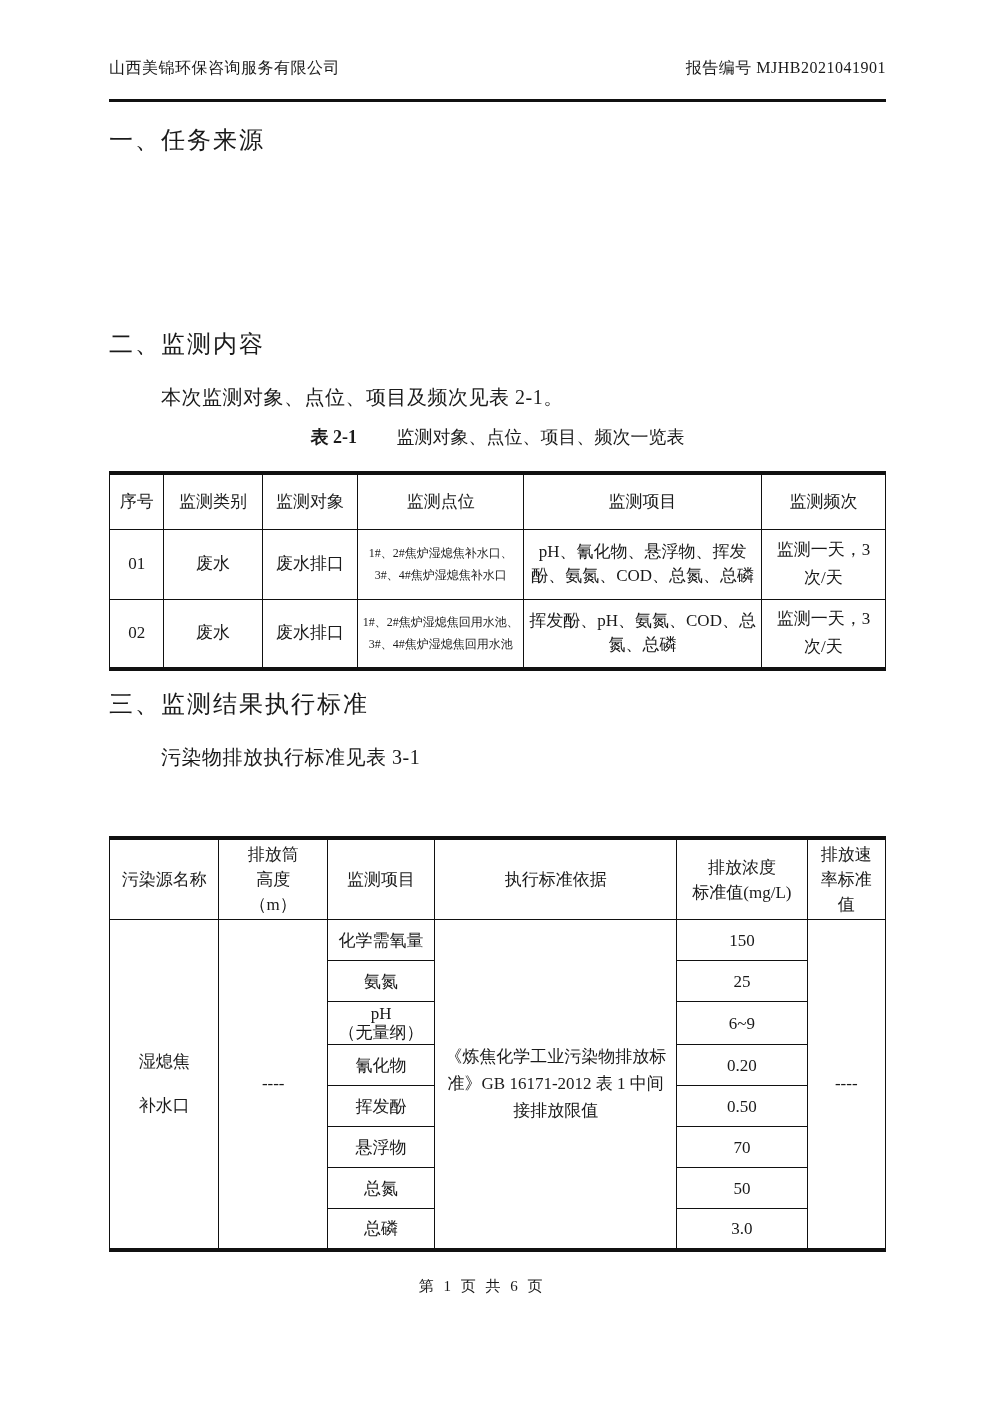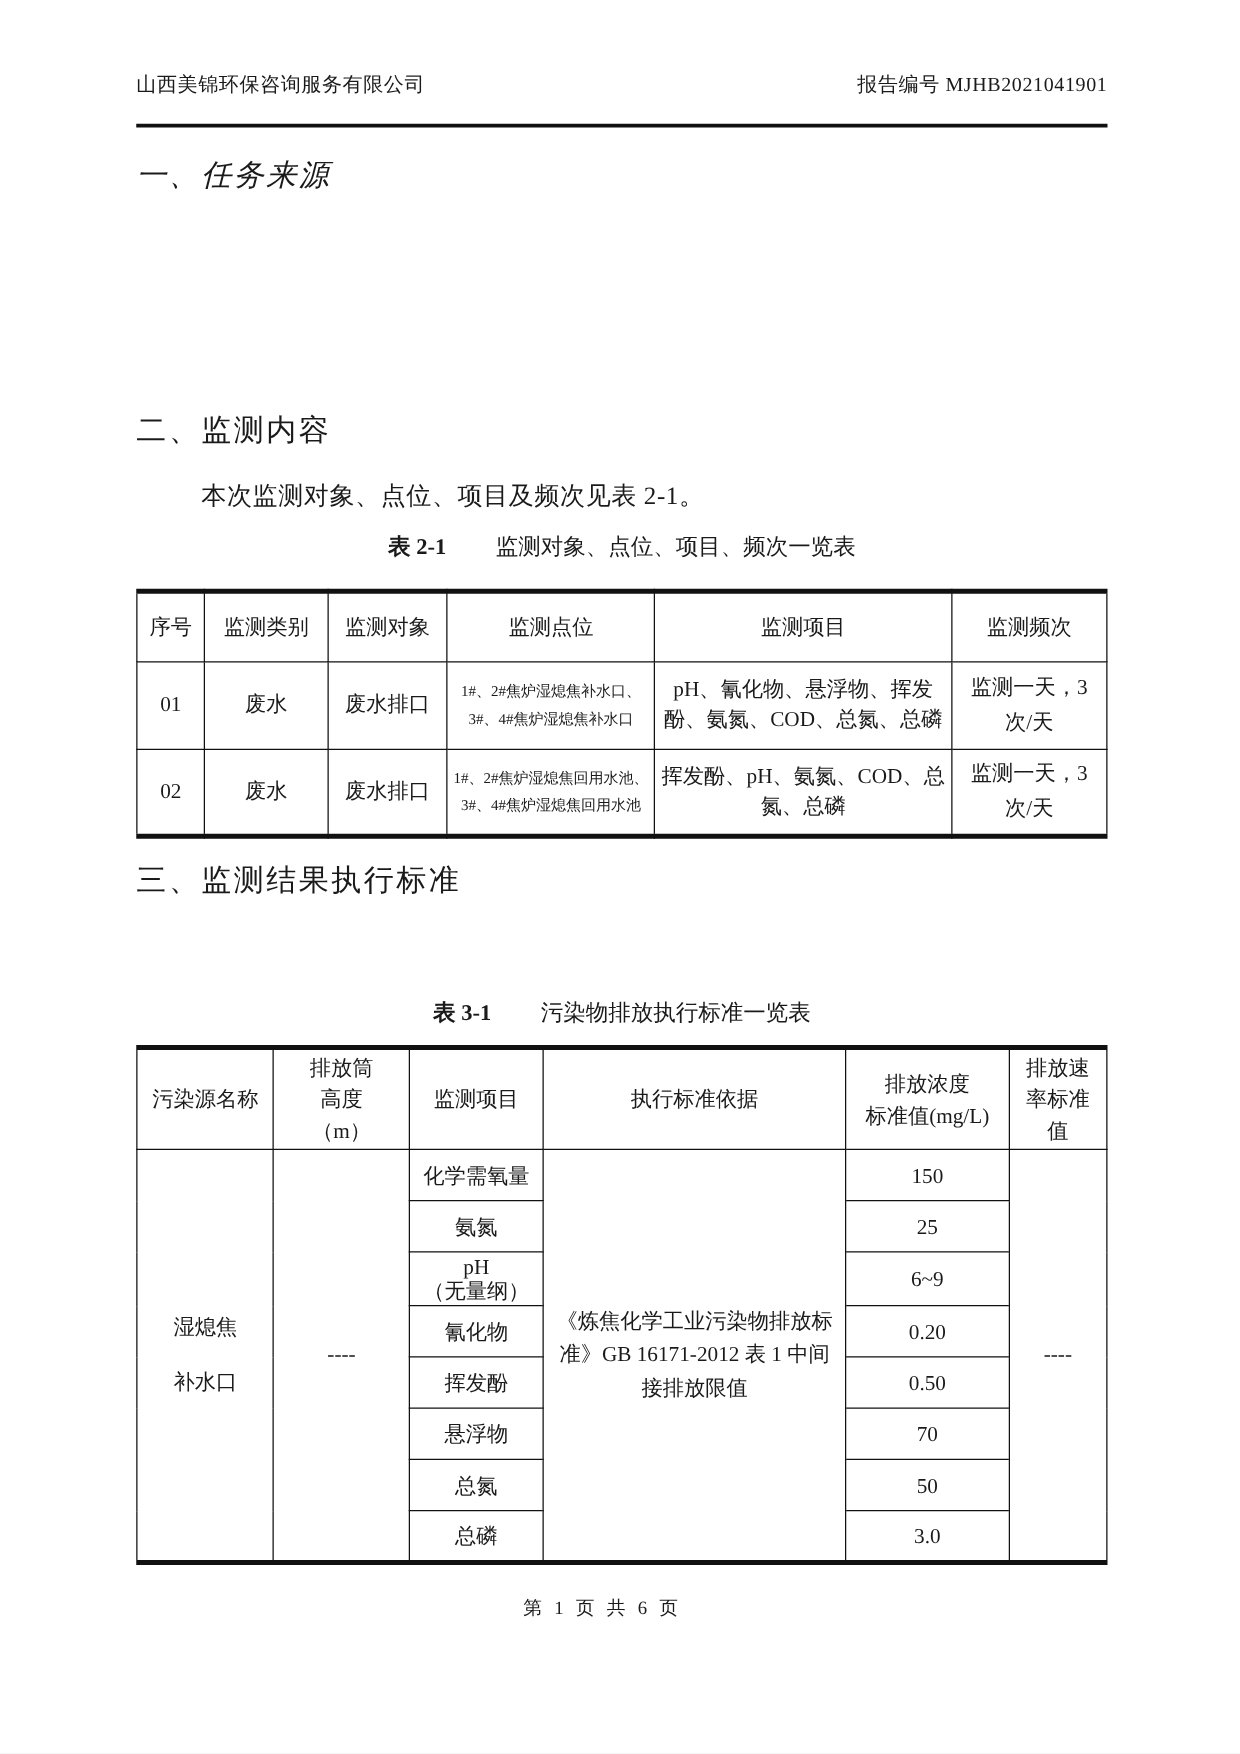--- a/index.html
+++ b/index.html
@@ -90,21 +90,21 @@
 </head>
 <body>
 
 <div id="page">
 
   <div id="doc-header" class="abs">
     <span>山西美锦环保咨询服务有限公司</span>
     <span>报告编号 MJHB2021041901</span>
   </div>
 
-  <div class="abs sec-heading" style="top:124px;font-style:italic;">一、任务来源</div>
+  <div class="abs sec-heading" style="top:124px;">一、任务来源</div>
 
   <div class="abs sec-heading" style="top:328px;">二、监测内容</div>
   <div class="abs body-par" style="top:375px;">本次监测对象、点位、项目及频次见表 2-1。</div>
   <div class="abs tbl-caption" style="top:425px;">
     <span class="cap-label">表 2-1</span><span>监测对象、点位、项目、频次一览表</span>
   </div>
 
   <table id="table-2-1" class="abs doc-table" style="top:471px; left:109px;">
     <colgroup>
       <col style="width:7.0%">
@@ -138,23 +138,21 @@
         <td>废水</td>
         <td>废水排口</td>
         <td class="small">1#、2#焦炉湿熄焦回用水池、3#、4#焦炉湿熄焦回用水池</td>
         <td>挥发酚、pH、氨氮、COD、总氮、总磷</td>
         <td class="freq">监测一天，3 次/天</td>
       </tr>
     </tbody>
   </table>
 
   <div class="abs sec-heading" style="top:688px;">三、监测结果执行标准</div>
-  <div class="abs tbl-caption" style="top:798px;">
-    <span class="cap-label">表 3-1</span><span>污染物排放执行标准一览表</span>
-  </div>
+  <div class="abs body-par" style="top:735px;">污染物排放执行标准见表 3-1</div>
 
   <table id="table-3-1" class="abs doc-table" style="top:836px; left:109px;">
     <colgroup>
       <col style="width:14.1%">
         <col style="width:14.0%">
         <col style="width:13.8%">
       <col style="width:31.2%">
         <col style="width:16.8%">
         <col style="width:10.1%">
     </colgroup>

